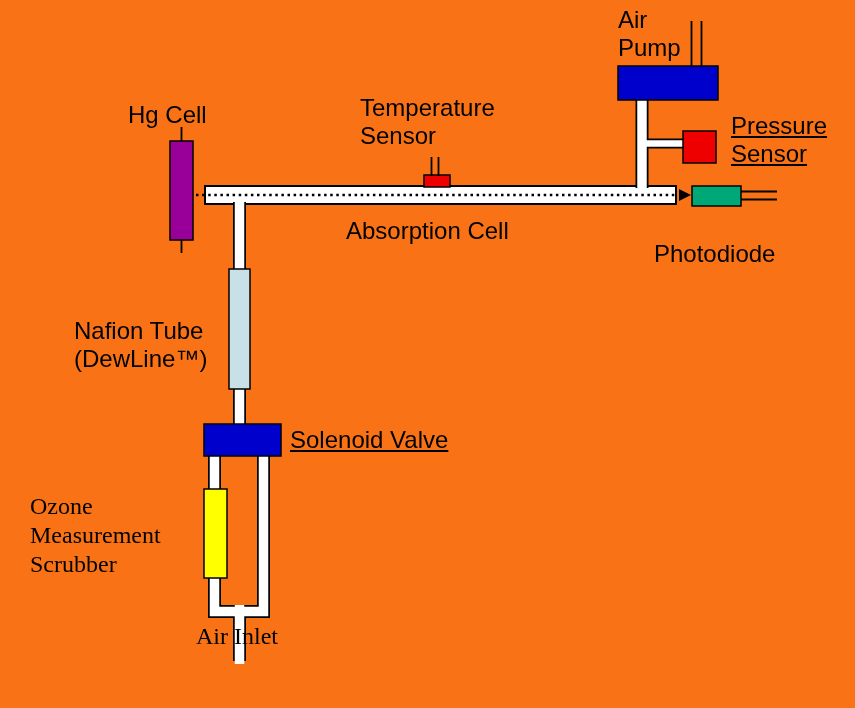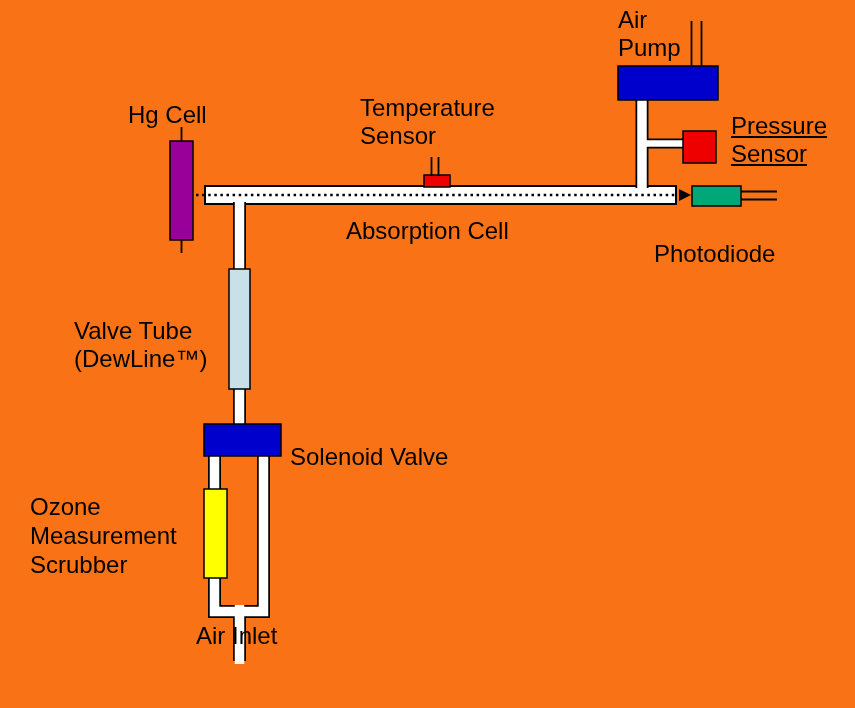--- a/index.html
+++ b/index.html
@@ -84,24 +84,24 @@
   <div class="lbl center" style="left:360px; top:94px; width:168px;">Temperature
 Sensor</div>
 
   <div class="lbl" style="left:731px; top:112px;text-decoration:underline;">Pressure
 Sensor</div>
 
   <div class="lbl" style="left:346px; top:217px;">Absorption Cell</div>
 
   <div class="lbl" style="left:654px; top:240px;">Photodiode</div>
 
-  <div class="lbl" style="left:74px; top:317px;">Valve Tube
+  <div class="lbl" style="left:74px; top:317px;">Nafion Tube
 (DewLine™)</div>
 
-  <div class="lbl" style="left:290px; top:443px;">Solenoid Valve</div>
+  <div class="lbl" style="left:290px; top:426px;text-decoration:underline;">Solenoid Valve</div>
 
-  <div class="lbl" style="left:30px; top:492px; line-height:29px;">Ozone
+  <div class="lbl" style="left:30px; top:492px; line-height:29px;font-family:Liberation Serif, serif;">Ozone
 Measurement
 Scrubber</div>
 
-  <div class="lbl" style="left:196px; top:622px;">Air Inlet</div>
+  <div class="lbl" style="left:196px; top:622px;font-family:Liberation Serif, serif;">Air Inlet</div>
 
 </div>
 
 </body></html>

